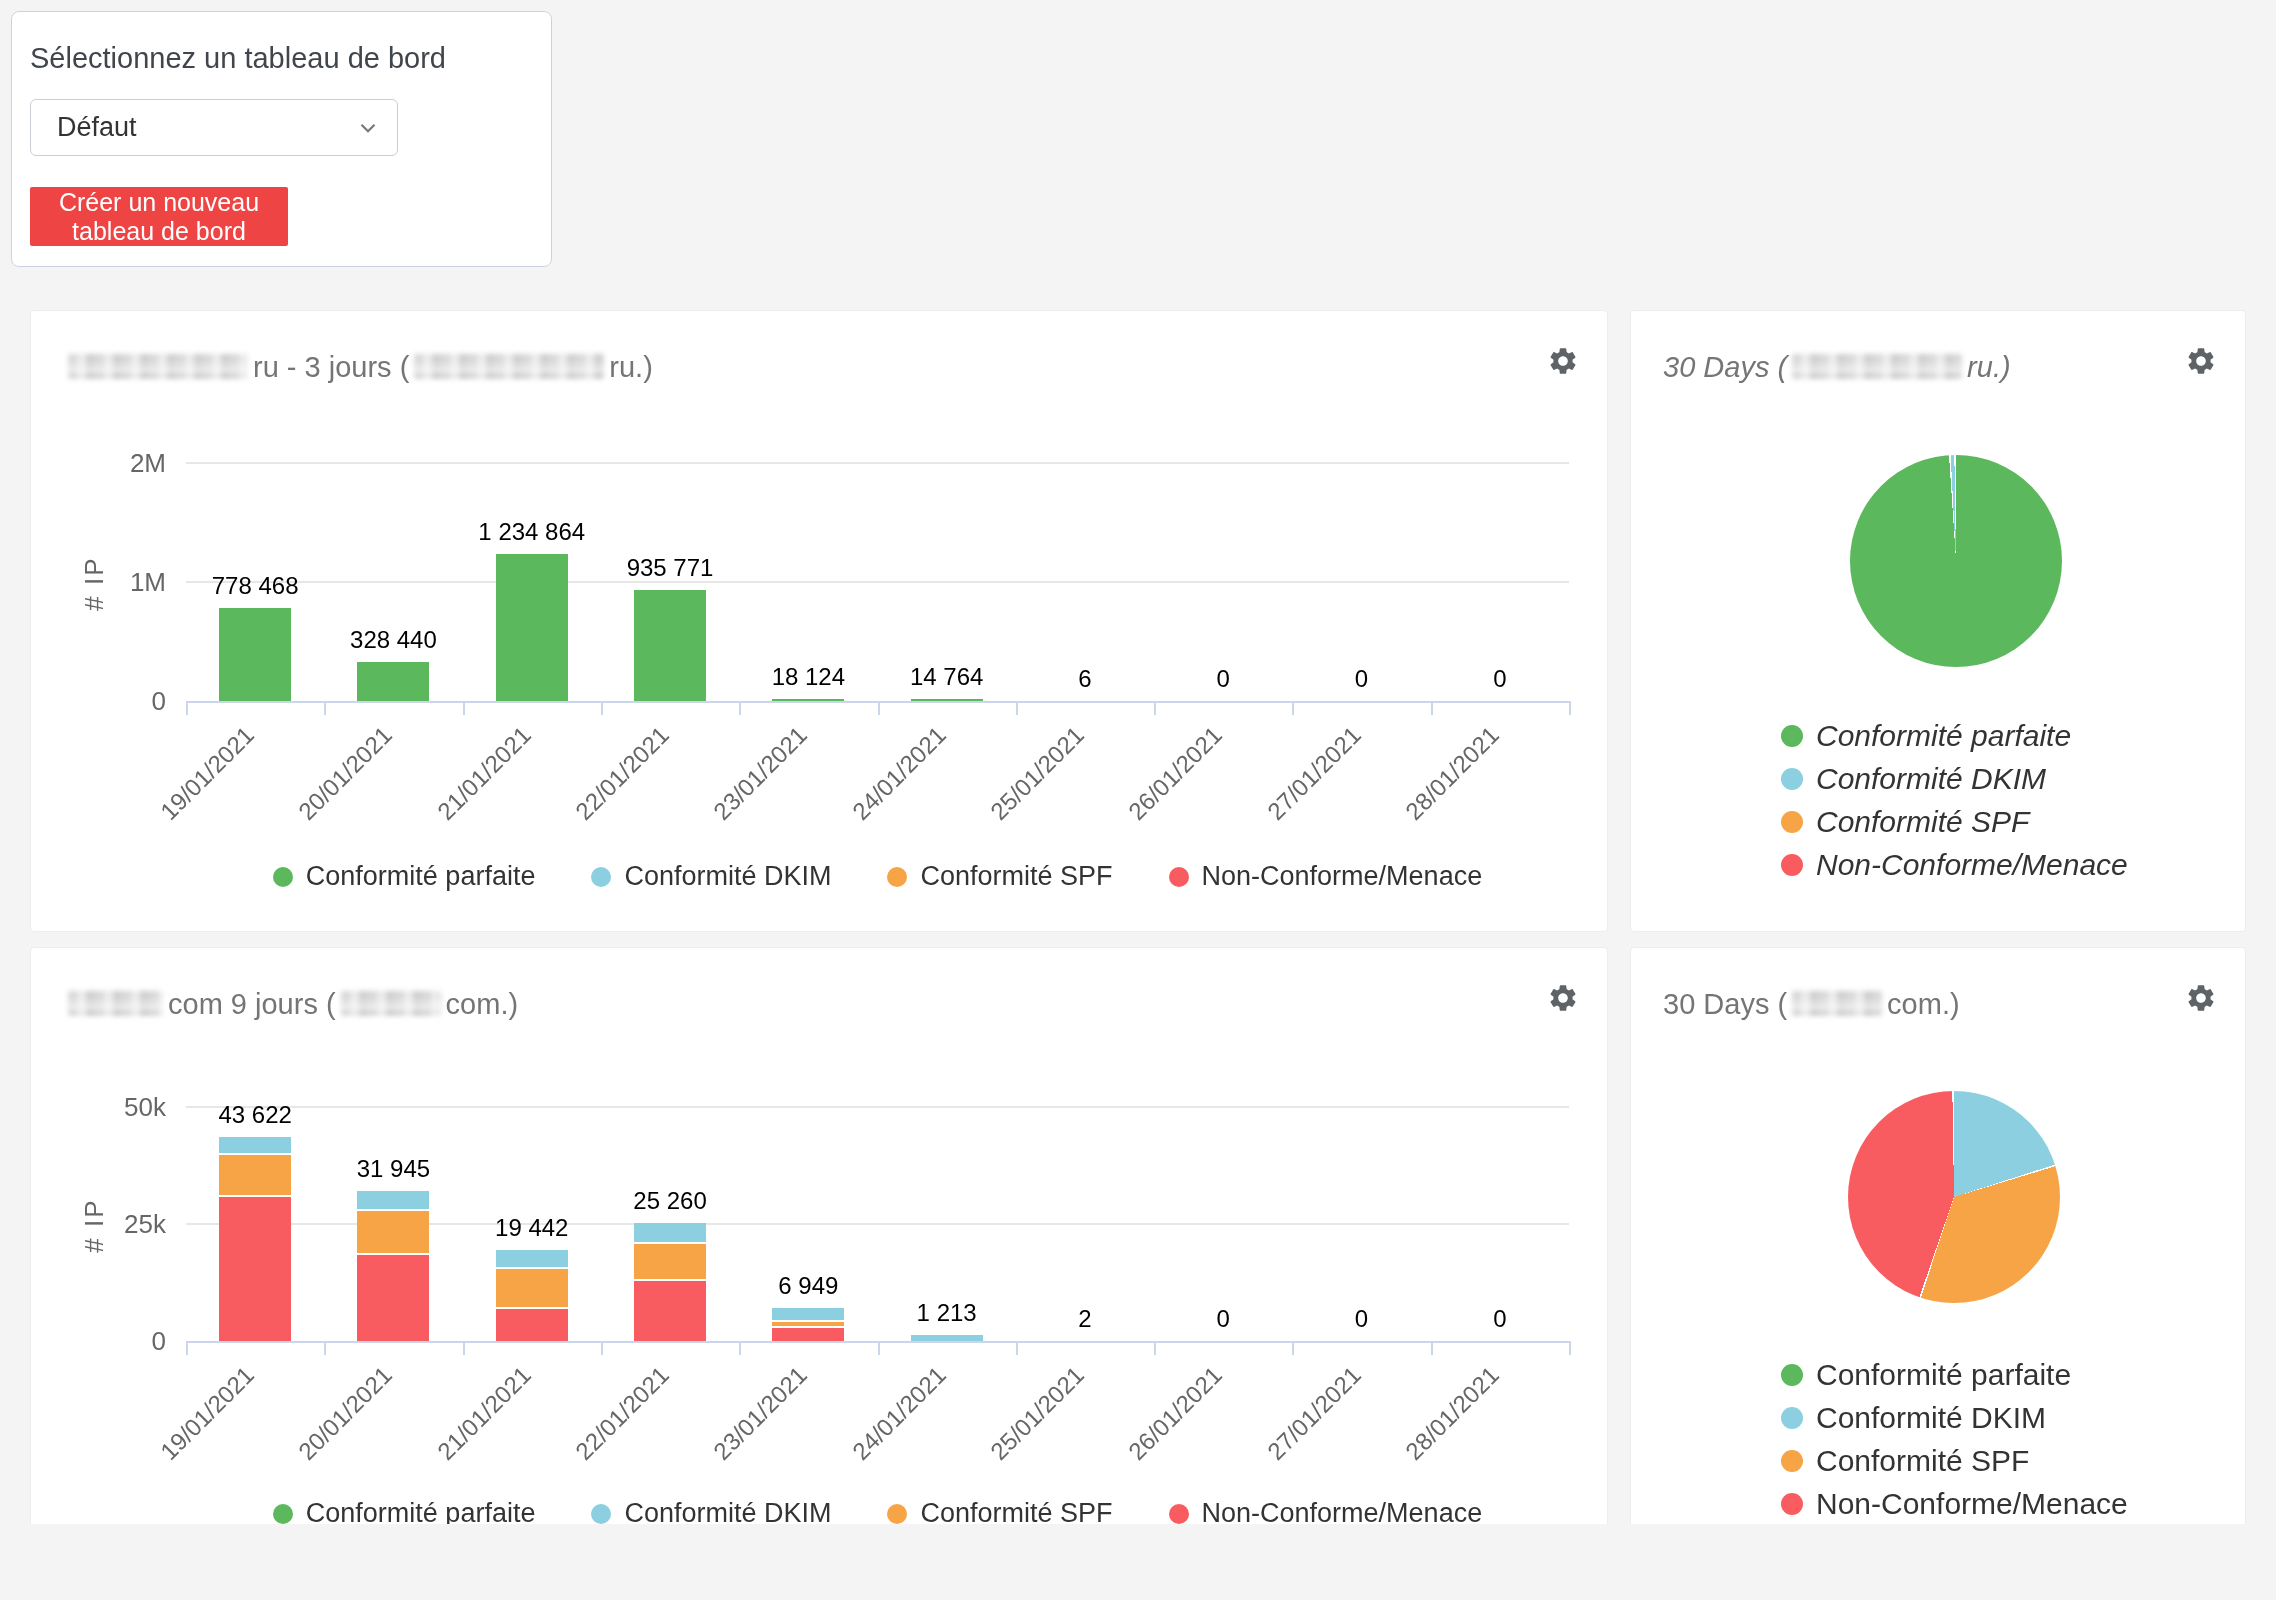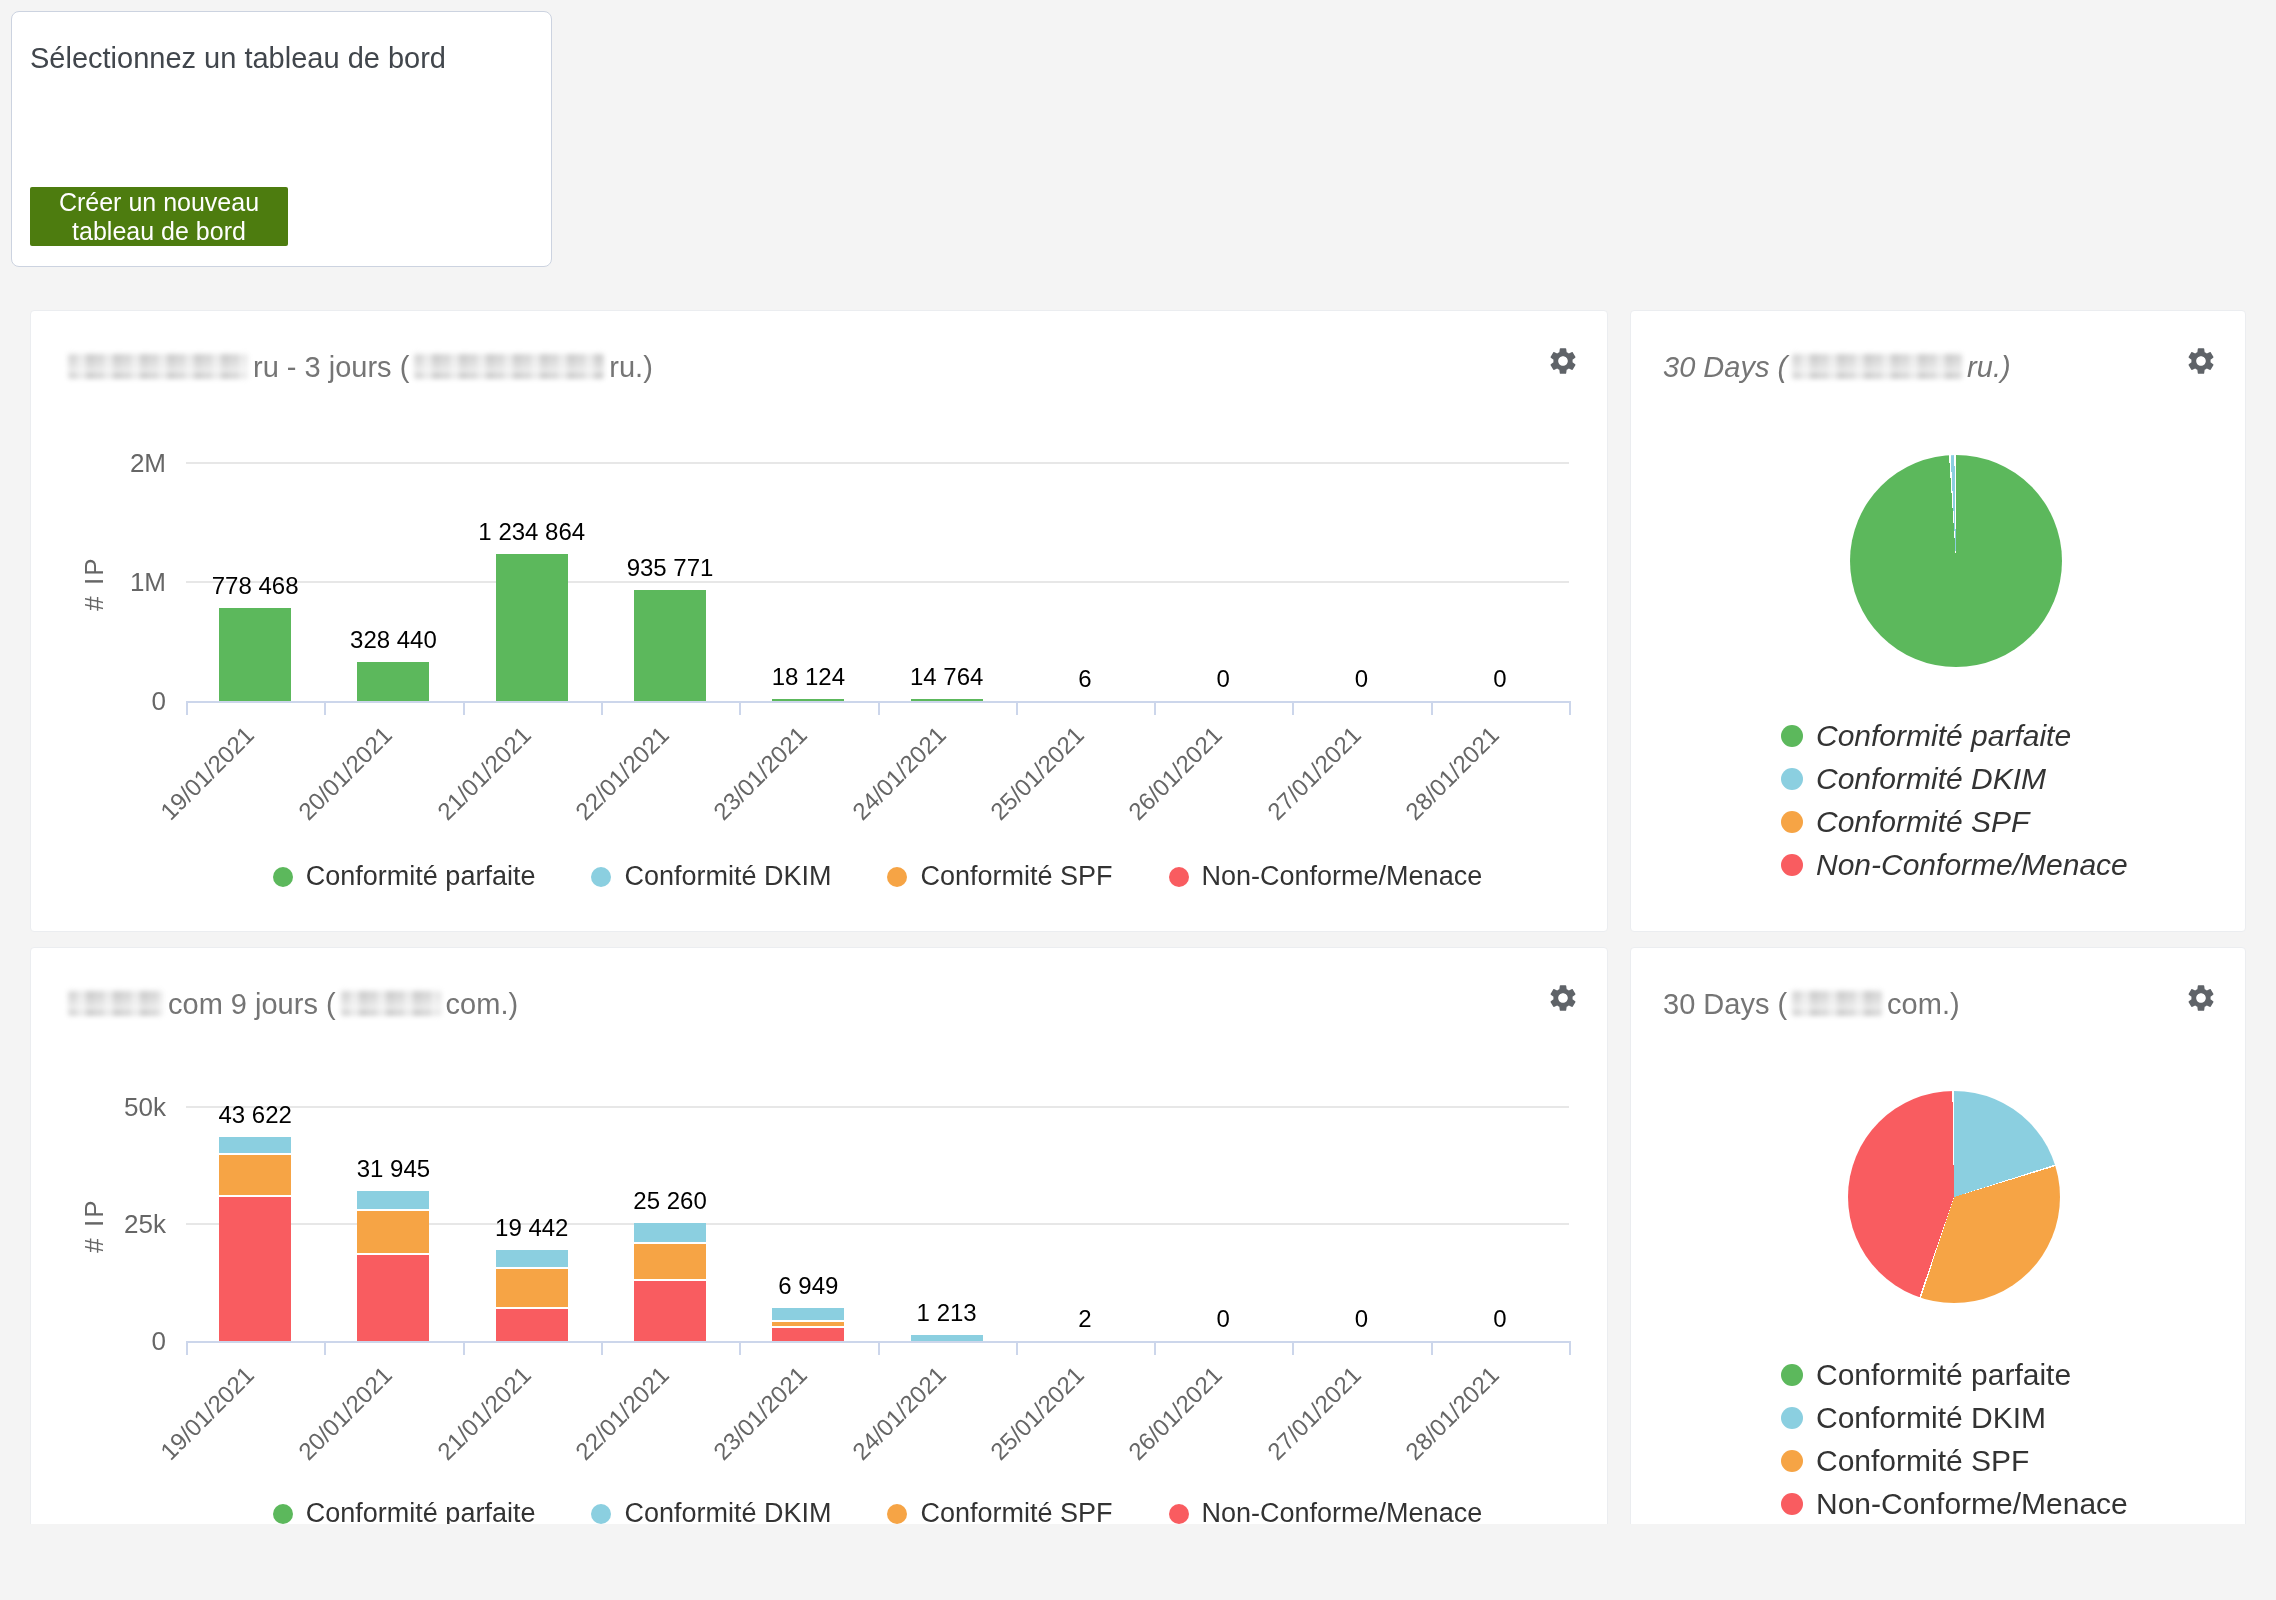--- a/index.html
+++ b/index.html
@@ -7,21 +7,21 @@
 
   
   .top-card{position:absolute;left:11px;top:11px;width:541px;height:256px;background:#fff;
             border:1px solid #ccd3e0;border-radius:8px;box-sizing:border-box;}
   .card-label{position:absolute;left:18px;top:30px;font-size:29px;color:#41464c;}
   .select{position:absolute;left:18px;top:87px;width:368px;height:57px;background:#fff;
           border:1px solid #c9ced8;border-radius:6px;box-sizing:border-box;cursor:pointer;
           display:flex;align-items:center;}
   .select-value{font-size:27px;color:#333;padding-left:26px;flex:1;}
   .select .chev{margin-right:16px;}
-  .create-btn{position:absolute;left:18px;top:175px;width:258px;height:59px;background:#4d7c0f;
+  .create-btn{position:absolute;left:18px;top:175px;width:258px;height:59px;background:#ef4444;
               color:#fff;font-size:25px;border:none;border-radius:2px;cursor:pointer;
               font-family:"Liberation Sans",sans-serif;}
 
   
   .panel{position:absolute;background:#fff;border:1px solid #ebedf0;border-radius:4px;box-sizing:border-box;}
   .panel-title{position:absolute;left:32px;top:40px;font-size:29px;color:#757575;white-space:nowrap;}
   .panel-title .frag{vertical-align:top;}
   .redacted{display:inline-block;height:26px;margin:0 5px;vertical-align:-2px;border-radius:3px;
     background-image:
       repeating-linear-gradient(0deg, rgba(162,162,162,.95) 0 6px, rgba(214,214,214,.95) 6px 12px, rgba(186,186,186,.95) 12px 18px),
@@ -51,20 +51,26 @@
   .v-legend .legend-dot{width:22px;height:22px;}
   .v-legend .legend-text{font-size:30px;}
 </style>
 </head>
 <body>
 
 <div class="canvas">
 
   <section class="top-card">
     <div class="card-label">Sélectionnez un tableau de bord</div>
+    <div class="select">
+      <span class="select-value">Défaut</span>
+      <svg class="chev" width="26" height="26" viewBox="0 0 24 24" fill="none" stroke="#777" stroke-width="2">
+          <polyline points="6,9 12,15 18,9"></polyline>
+        </svg>
+    </div>
     <button class="create-btn">Créer un nouveau tableau de bord</button>
   </section>
 
   <section class="panel" style="left:30px;top:310px;width:1578px;height:622px;">
     <div class="panel-title">
       <span class="redacted" style="width:180px"></span><span class="frag">ru - 3 jours (</span><span class="redacted" style="width:190px"></span><span class="frag">ru.)</span>
     </div>
     <button class="gear">
       <svg width="32" height="32" viewBox="0 0 24 24" fill="#5f6368">
           <path d="M19.14 12.94c.04-.3.06-.61.06-.94 0-.32-.02-.64-.07-.94l2.03-1.58c.18-.14.23-.41.12-.61l-1.92-3.32c-.12-.22-.37-.29-.59-.22l-2.39.96c-.5-.38-1.03-.7-1.62-.94l-.36-2.54c-.04-.24-.24-.41-.48-.41h-3.84c-.24 0-.43.17-.47.41l-.36 2.54c-.59.24-1.13.57-1.62.94l-2.39-.96c-.22-.08-.47 0-.59.22L2.74 8.87c-.12.21-.08.47.12.61l2.03 1.58c-.05.3-.09.63-.09.94s.02.64.07.94l-2.03 1.58c-.18.14-.23.41-.12.61l1.92 3.32c.12.22.37.29.59.22l2.39-.96c.5.38 1.03.7 1.62.94l.36 2.54c.05.24.24.41.48.41h3.84c.24 0 .44-.17.47-.41l.36-2.54c.59-.24 1.13-.56 1.62-.94l2.39.96c.22.08.47 0 .59-.22l1.92-3.32c.12-.22.07-.47-.12-.61l-2.01-1.58zM12 15.6c-1.98 0-3.6-1.62-3.6-3.6s1.62-3.6 3.6-3.6 3.6 1.62 3.6 3.6-1.62 3.6-3.6 3.6z"></path>

